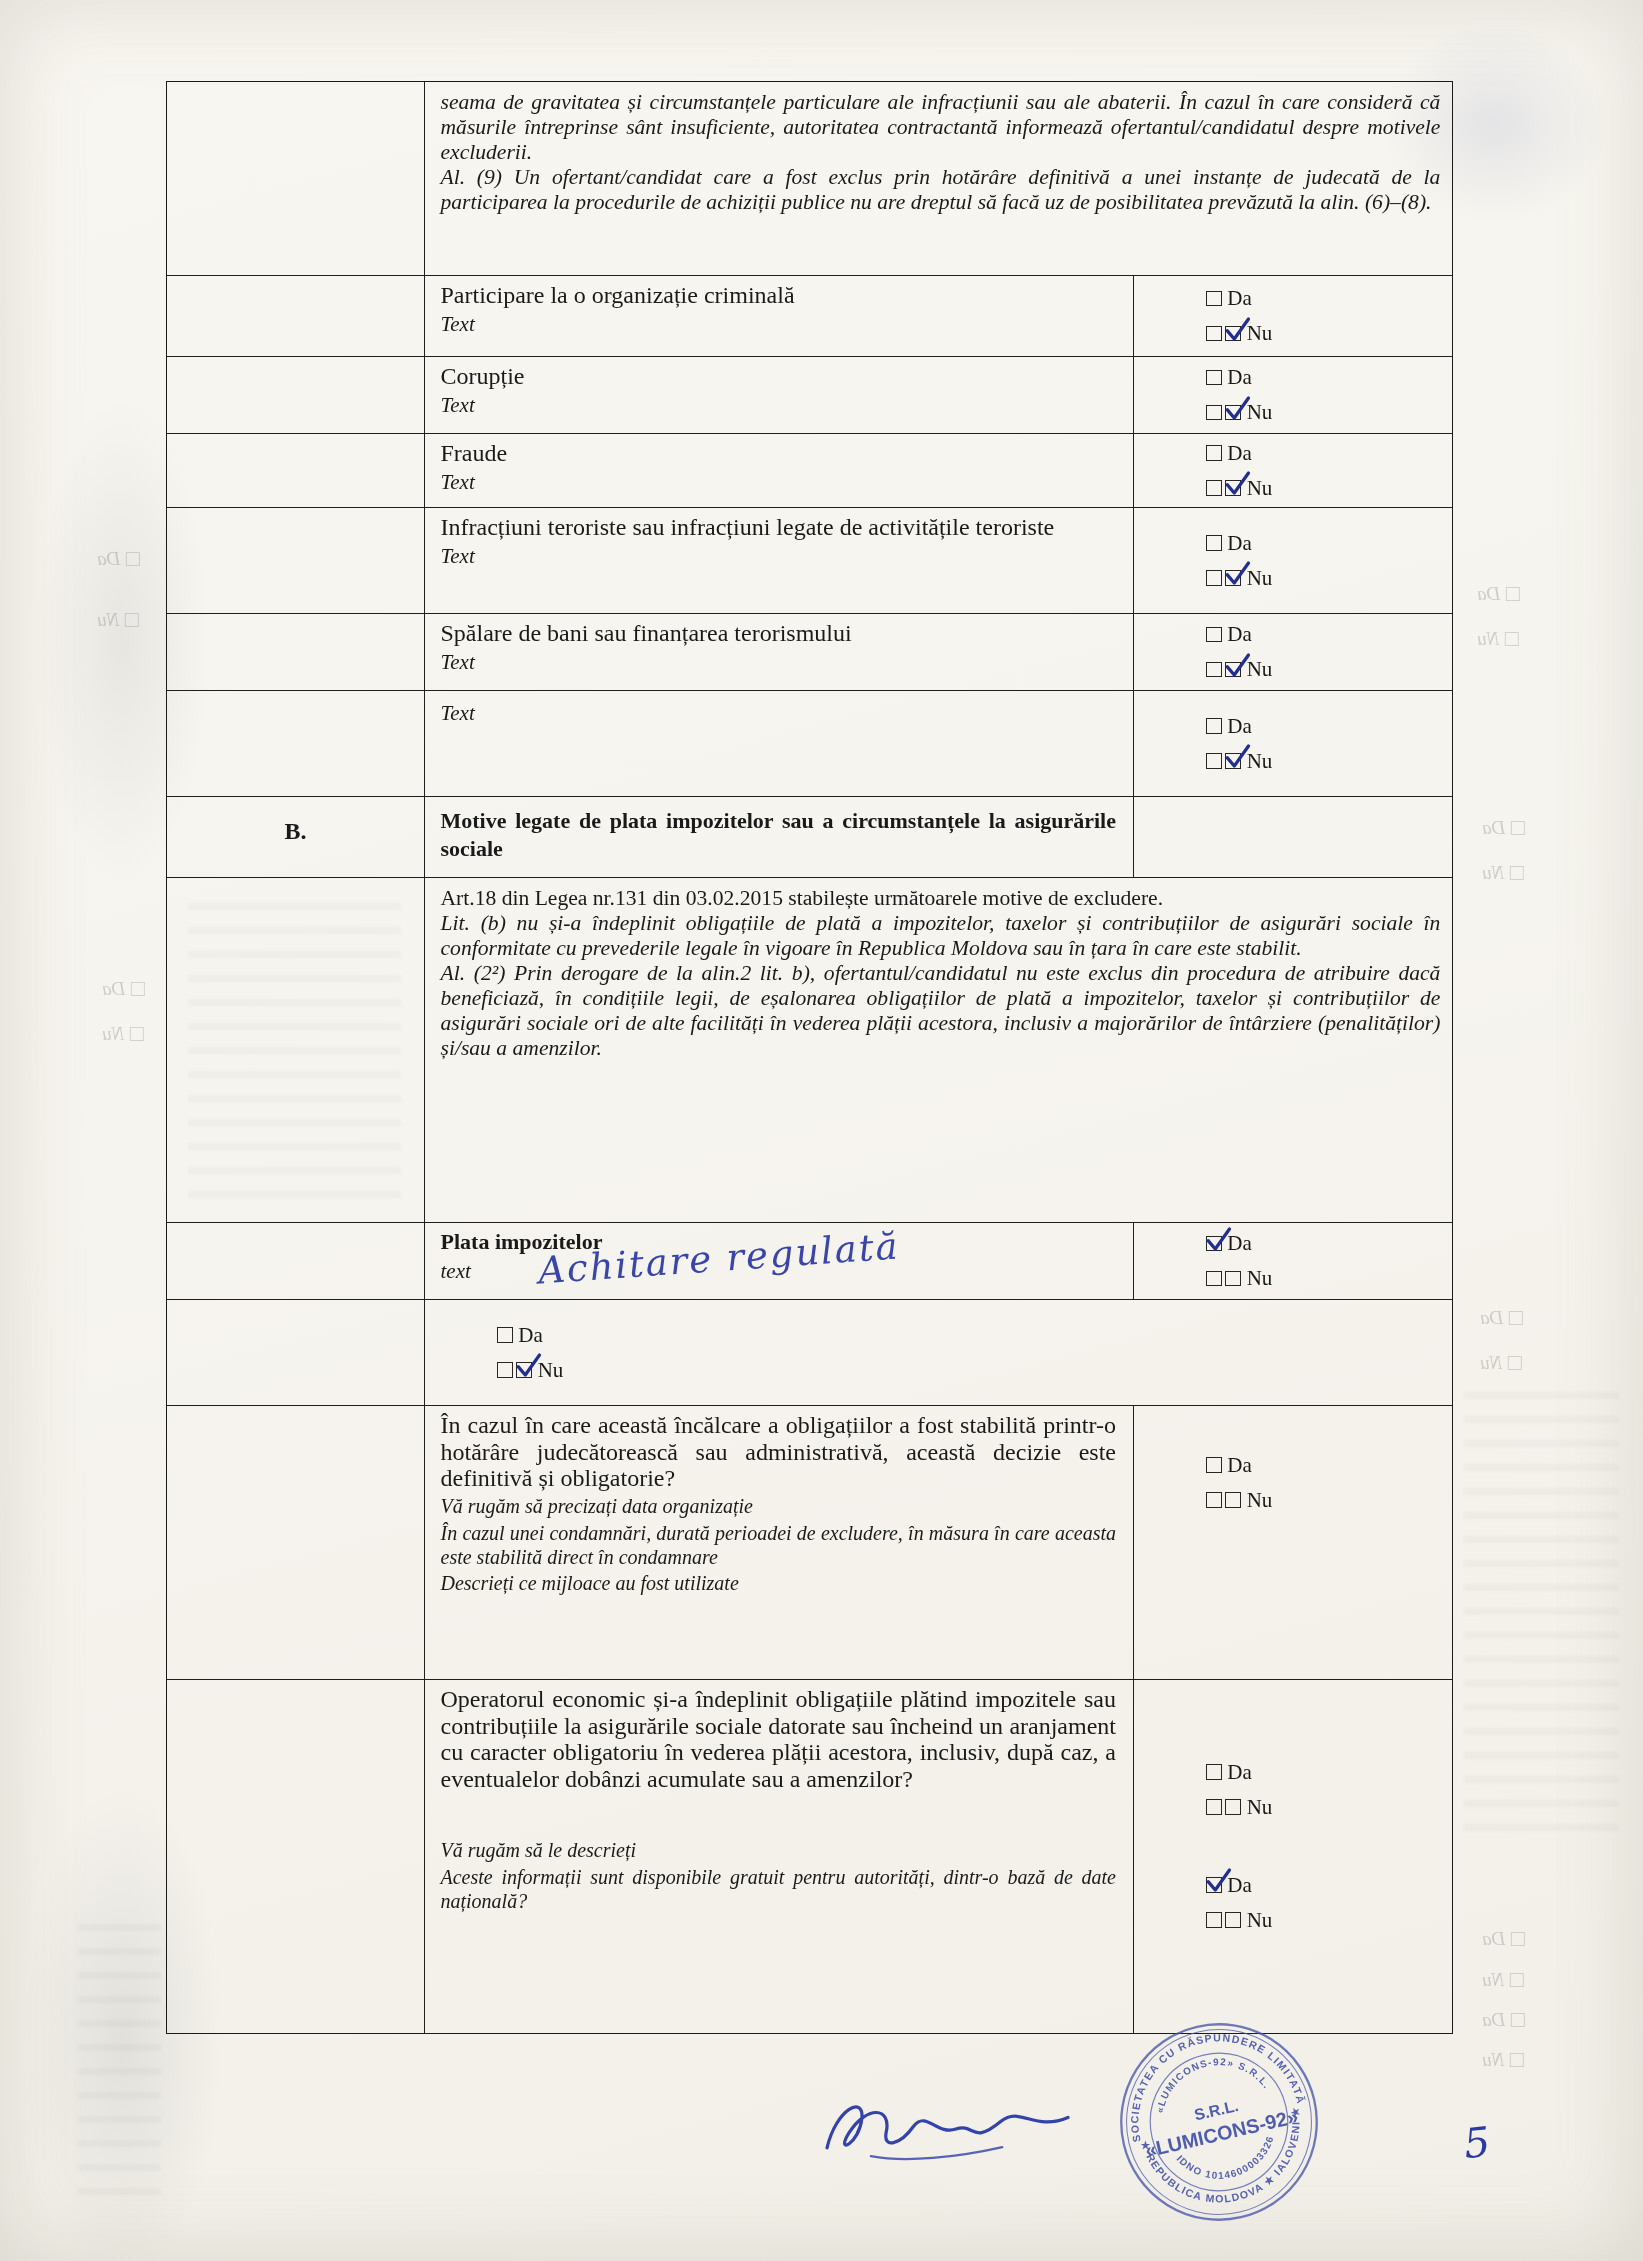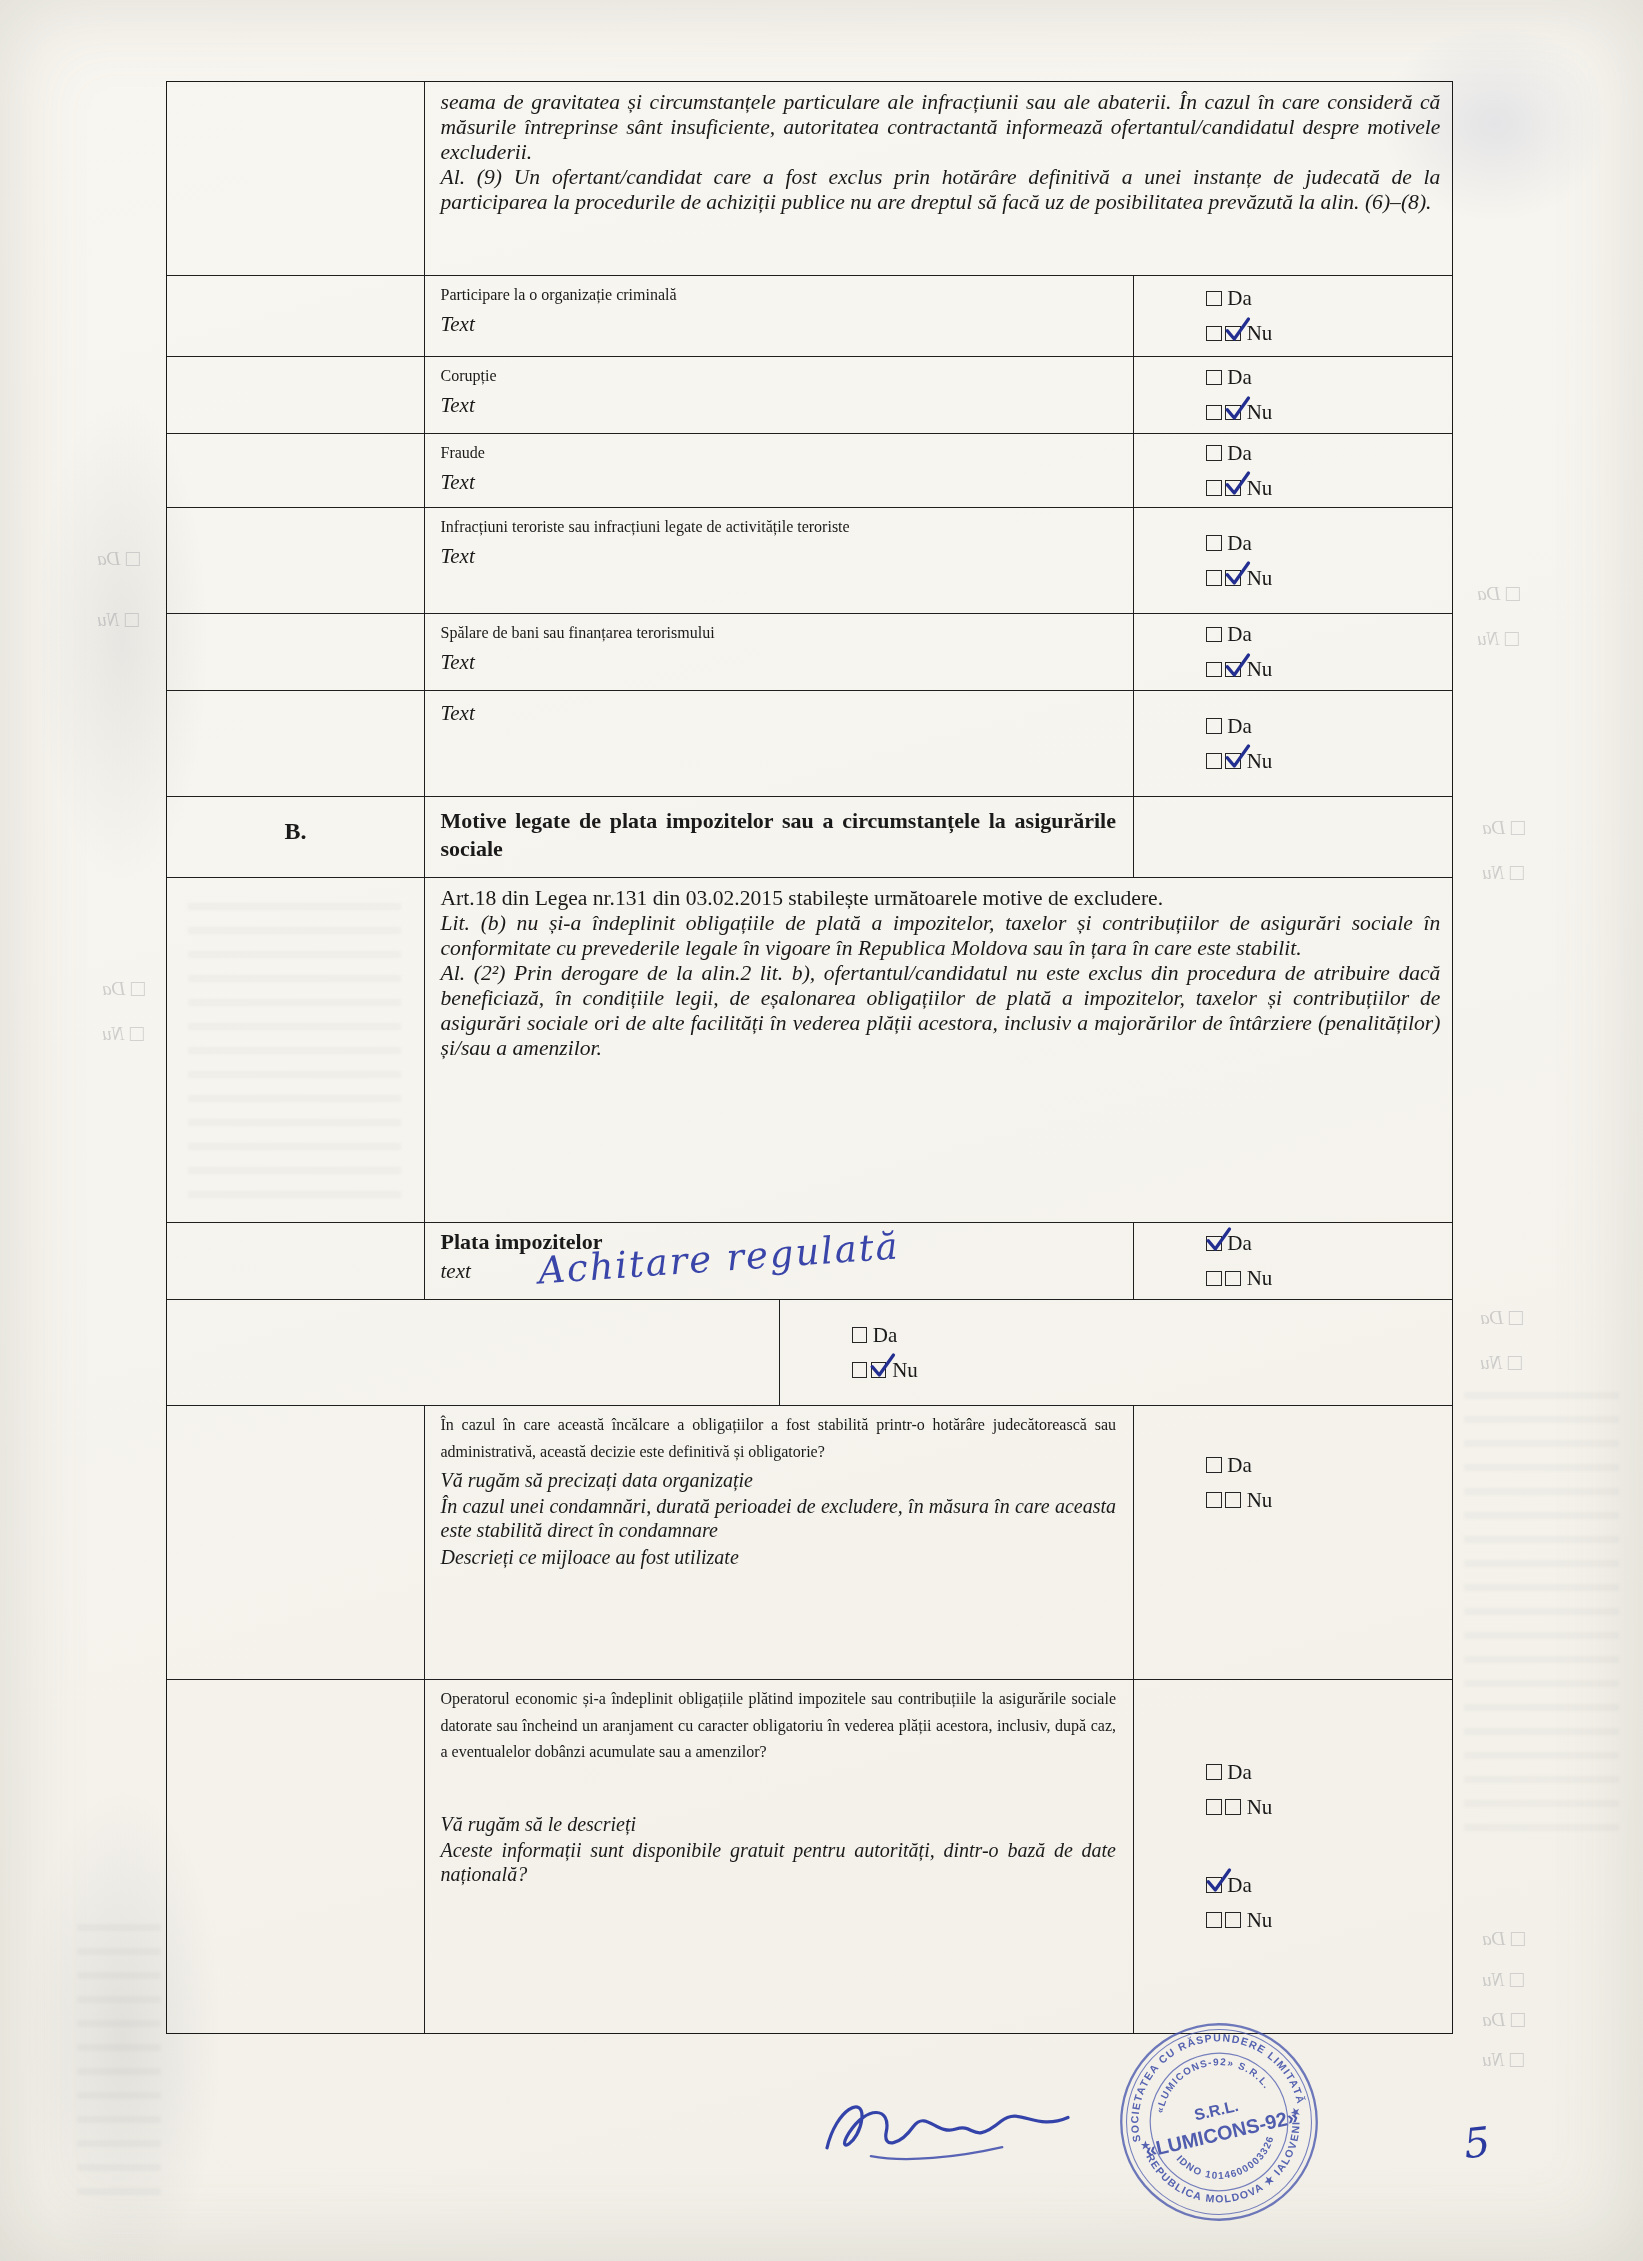--- a/index.html
+++ b/index.html
@@ -18,32 +18,32 @@
     box-shadow: inset 0 0 90px rgba(120, 114, 98, 0.20);
   }
 
   
   .tbl {
     position: absolute;
     left: 166px; top: 81px;
     width: 1287px;
     border: 1.9px solid #1a1a1a;
   }
-  .row { display: flex; border-top: 1.6px solid #1f1f1f; position: relative; overflow: hidden; justify-content: center; }
+  .row { display: flex; border-top: 1.6px solid #1f1f1f; position: relative; overflow: hidden; }
   .row.first { border-top: none; }
   .c1 { width: 258px; flex: none; border-right: 1.6px solid #1f1f1f; position: relative; }
   .c2 { flex: 1 1 auto; border-right: 1.6px solid #1f1f1f; padding: 6.4px 17px 5.2px 15.5px; position: relative; }
   .cM { flex: 1 1 auto; padding: 7.7px 11.6px 5.2px 15.5px; }
   .c3 { width: 318px; flex: none; display: flex; flex-direction: column; justify-content: center; padding-left: 72px; }
   .c3.top { justify-content: flex-start; }
 
   
   .jp { font-size: 21.6px; line-height: 25px; text-align: justify; }
   .it { font-style: italic; }
-  .qt { font-size: 16px; line-height: 26.4px; text-align: justify; }
+  .qt { font-size: 24px; line-height: 26.4px; text-align: justify; }
   .hint { font-size: 21px; font-style: italic; margin-top: 3.2px; }
   .note { font-size: 20px; line-height: 24px; font-style: italic; text-align: justify; margin-top: 2.6px; }
   .btitle { font-weight: 700; font-size: 22px; line-height: 28px; text-align: justify; padding-top: 3.9px; }
   .letter { font-weight: 700; font-size: 24px; text-align: center; padding-top: 20.6px; }
   .plata-label { font-weight: 700; font-size: 22px; }
   .notes-gap { margin-top: 46px; }
 
   
   .ansblock { display: flex; flex-direction: column; gap: 9px; }
   .ansline { display: flex; align-items: center; font-size: 21px; height: 26px; }

